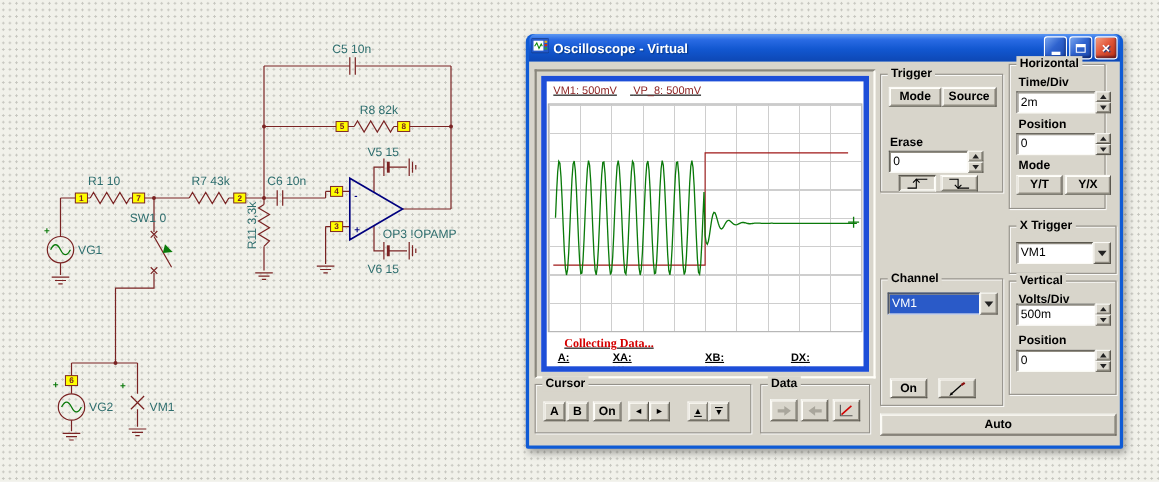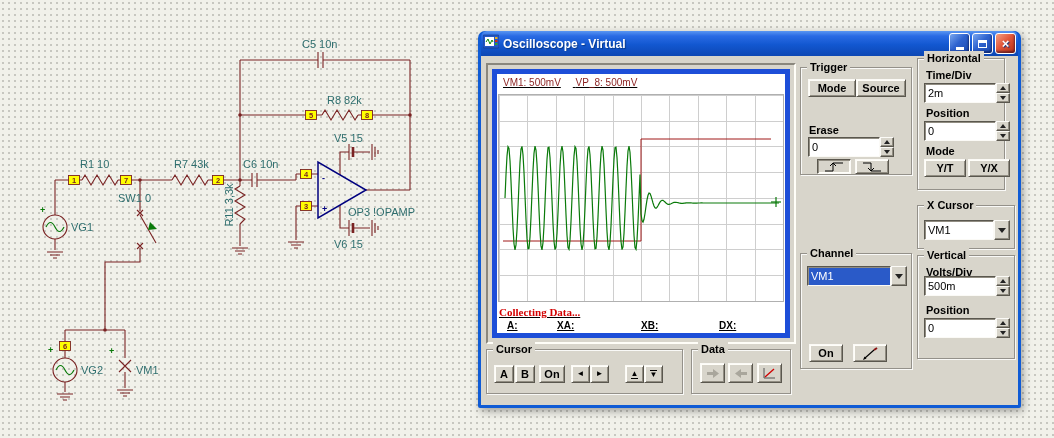--- a/index.html
+++ b/index.html
@@ -74,21 +74,21 @@
   .screen{width:100%;height:100%;box-sizing:border-box;background:#fff;border:5px solid #1d4ed8;overflow:hidden;text-decoration:underline;}
   .trace-labels{height:15px;padding:3px 0 0 6px;font-size:10px;color:#8b1f1f;}
   .trace-labels span{margin-right:12px;}
   .graticule{position:relative;width:284px;height:206px;margin:2px auto 0;box-sizing:content-box;
     border:1px solid #b0b0b0;
     background-image:repeating-linear-gradient(to right,#cecece 0 1px,transparent 1px 28.4px),
                      repeating-linear-gradient(to bottom,#cecece 0 1px,transparent 1px 25.75px);}
   .graticule svg{position:absolute;left:0;top:0;}
   .trace-red{stroke:var(--red-trace,#a01818);stroke-width:1;fill:none;}
   .trace-green{stroke:var(--green-trace,#0a7a0a);stroke-width:1.2;fill:none;}
-  .collecting{margin:4px 0 0 2px;color:var(--collecting-red,#d40000);
+  .collecting{margin:4px 0 0 16px;color:var(--collecting-red,#d40000);
     font:bold 11px "Liberation Serif",serif;}
   .readout{margin:2px 0 0 10px;display:grid;grid-template-columns:50px 84px 78px 1fr;
     font:bold 10px "Liberation Sans",sans-serif;color:#000;line-height:12px;}
   .edge-ic{stroke:#000;fill:none;stroke-width:1;}
   .cglyph{font-size:8px;line-height:1;}
   .ubar{border-bottom:1.5px solid #000;}
   .obar{border-top:1.5px solid #000;}
 </style>
 </head>
 <body>
@@ -367,21 +367,21 @@
               </div>
           </div>
         </div>
         <span class="lbl" style="left:8px;top:86px;">Mode</span>
         <button class="btn" style="left:6px;top:100px;width:42px;height:18px;">Y/T</button>
         <button class="btn" style="left:50px;top:100px;width:42px;height:18px;">Y/X</button>
       </div>
 
 
       <div class="grp" style="left:436px;top:149px;width:98px;height:44px;">
-        <span class="legend">X Cursor</span>
+        <span class="legend">X Trigger</span>
         <div class="dd" style="left:6px;top:14px;width:86px;height:20px;">
           <div class="field">VM1</div>
           <div class="dbtn">
               <i class="tri-down"></i>
             </div>
         </div>
       </div>
 
       <div class="grp" style="left:319px;top:197px;width:112px;height:116px;">
         <span class="legend">Channel</span>
@@ -422,16 +422,17 @@
             <div class="sbtn">
                 <i class="tri-up"></i>
               </div>
             <div class="sbtn">
                 <i class="tri-down"></i>
               </div>
           </div>
         </div>
       </div>
 
+      <button class="btn" style="left:319px;top:320px;width:215px;height:20px;">Auto</button>
 
     </div>
   </div>
 </div>
 
 </body></html>

